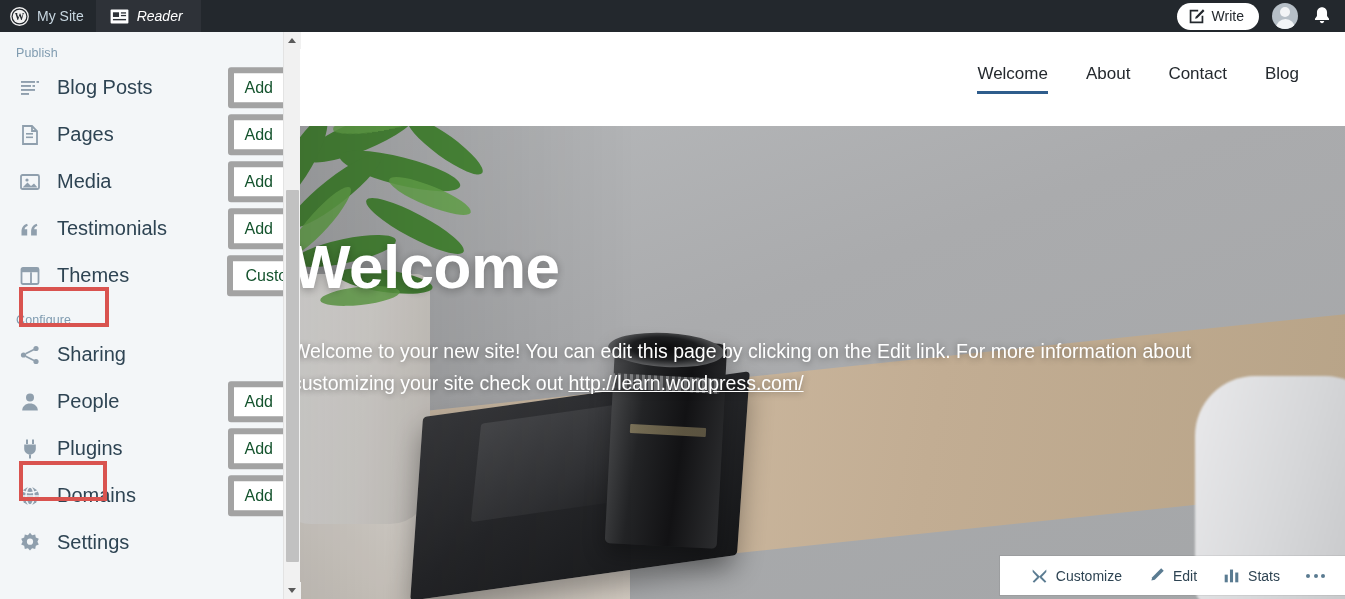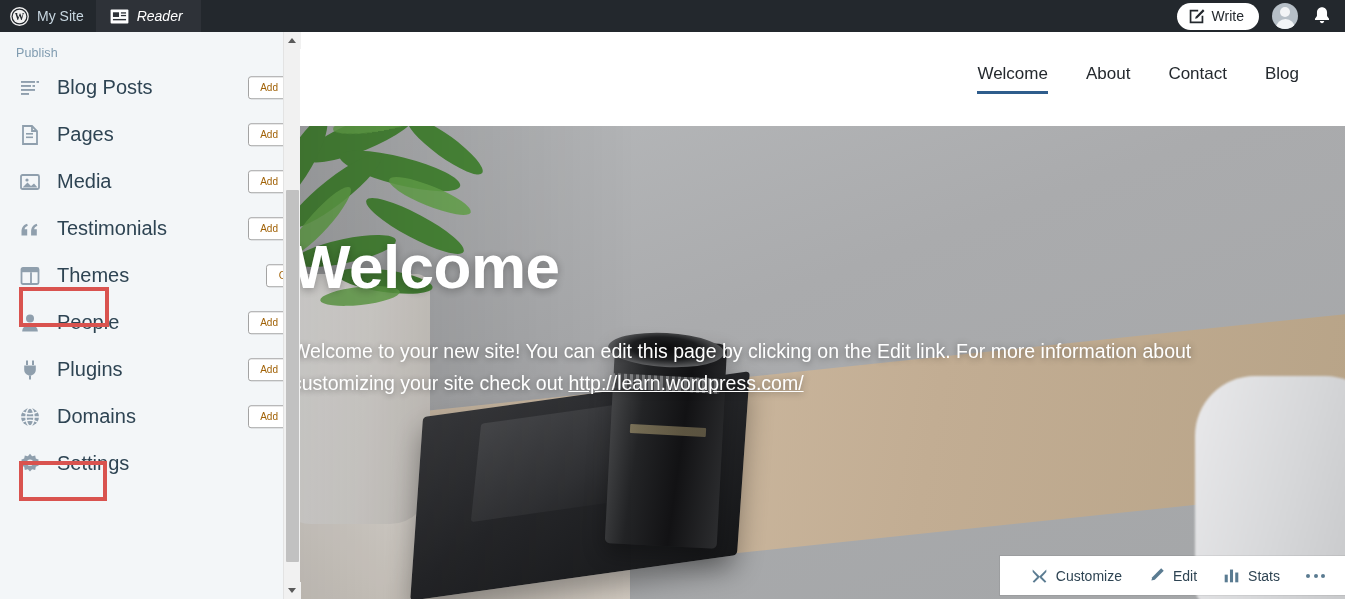--- a/index.html
+++ b/index.html
@@ -54,22 +54,22 @@
     font-size:12.5px; color:#7f9bb0; padding:14px 0 4px 16px; letter-spacing:.1px;
   }
   .nav-row {
     position:relative; display:flex; align-items:center;
     height:47px; padding-left:18px; cursor:pointer;
   }
   .nav-ico { width:24px; height:24px; flex:0 0 24px; margin-right:15px; }
   .nav-label { font-size:20px; color:#2e4453; }
   .act-btn {
     position:absolute; right:-7px; top:50%; transform:translateY(-50%);
-    background:#fff; border:1px solid #a3a3a3; border-radius:3px;
-    font-size:10px; color:#a16207; padding:4px 11px; cursor:pointer;
+    background:#fff; border:6px solid #a3a3a3; border-radius:3px;
+    font-size:16px; color:#14532d; padding:4px 11px; cursor:pointer;
     font-family:"Liberation Sans", sans-serif; line-height:1.35;
   }
   .act-btn.wide { right:-56px; padding:4px 12px; }
   .hl { position:absolute; border:4px solid #d9534f; pointer-events:none; z-index:45; }
 
   
   #sb-track {
     position:absolute; top:32px; left:283px; width:17px; height:567px;
     background:#f1f1f1; border-left:1px solid #e3e3e3; z-index:41;
   }
@@ -259,21 +259,32 @@
     <div class="nav-row">
       <svg class="nav-ico" viewBox="0 0 24 24">
         <rect x="3.5" y="4" width="17" height="16" rx="1.4" fill="none" stroke="#8f9fad" stroke-width="1.8"></rect>
         <rect x="3.5" y="4" width="17" height="4.2" fill="#8f9fad"></rect>
         <line x1="13" y1="8.2" x2="13" y2="20" stroke="#8f9fad" stroke-width="1.8"></line>
       </svg>
       <span class="nav-label">Themes</span>
       <button class="act-btn wide">Customize</button>
     </div>
 
-
+    <div class="sec-label">Configure</div>
+
+    <div class="nav-row">
+      <svg class="nav-ico" viewBox="0 0 24 24">
+        <circle cx="18" cy="5.5" r="2.6" fill="#8f9fad"></circle>
+        <circle cx="5.5" cy="12" r="2.6" fill="#8f9fad"></circle>
+        <circle cx="18" cy="18.5" r="2.6" fill="#8f9fad"></circle>
+        <line x1="7.6" y1="10.8" x2="16" y2="6.6" stroke="#8f9fad" stroke-width="1.7"></line>
+        <line x1="7.6" y1="13.2" x2="16" y2="17.4" stroke="#8f9fad" stroke-width="1.7"></line>
+      </svg>
+      <span class="nav-label">Sharing</span>
+    </div>
 
     <div class="nav-row">
       <svg class="nav-ico" viewBox="0 0 24 24">
         <circle cx="12" cy="7.6" r="4" fill="#8f9fad"></circle>
         <path d="M4.2 20.5c0-4.3 3.5-7 7.8-7s7.8 2.7 7.8 7z" fill="#8f9fad"></path>
       </svg>
       <span class="nav-label">People</span>
       <button class="act-btn">Add</button>
     </div>
 

